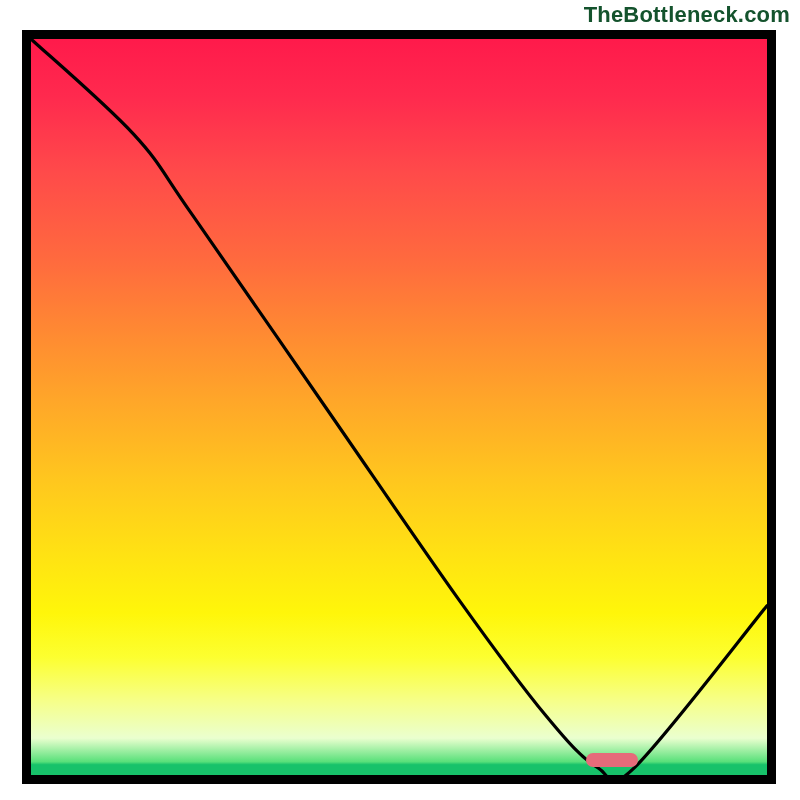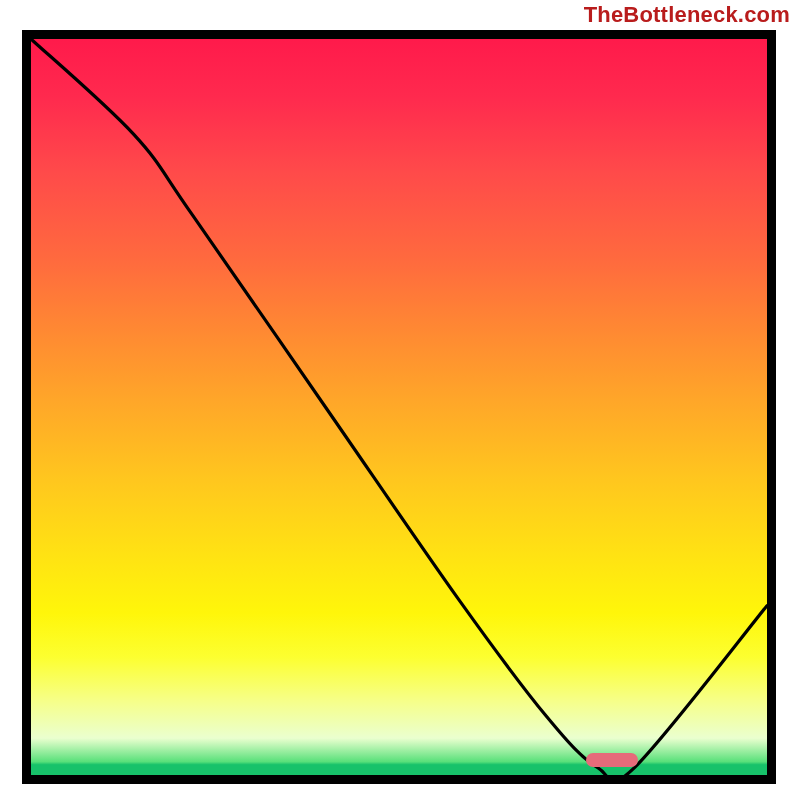--- a/index.html
+++ b/index.html
@@ -15,21 +15,21 @@
     position: relative;
     width: 800px;
     height: 800px;
   }
   .watermark {
     position: absolute;
     top: 2px;
     right: 10px;
     font-size: 22px;
     font-weight: 600;
-    color: #b91c1c;
+    color: #14532d;
     letter-spacing: 0.2px;
     z-index: 5;
     user-select: none;
   }
   .plot-frame {
     position: absolute;
     left: 22px;
     top: 30px;
     width: 754px;
     height: 754px;

